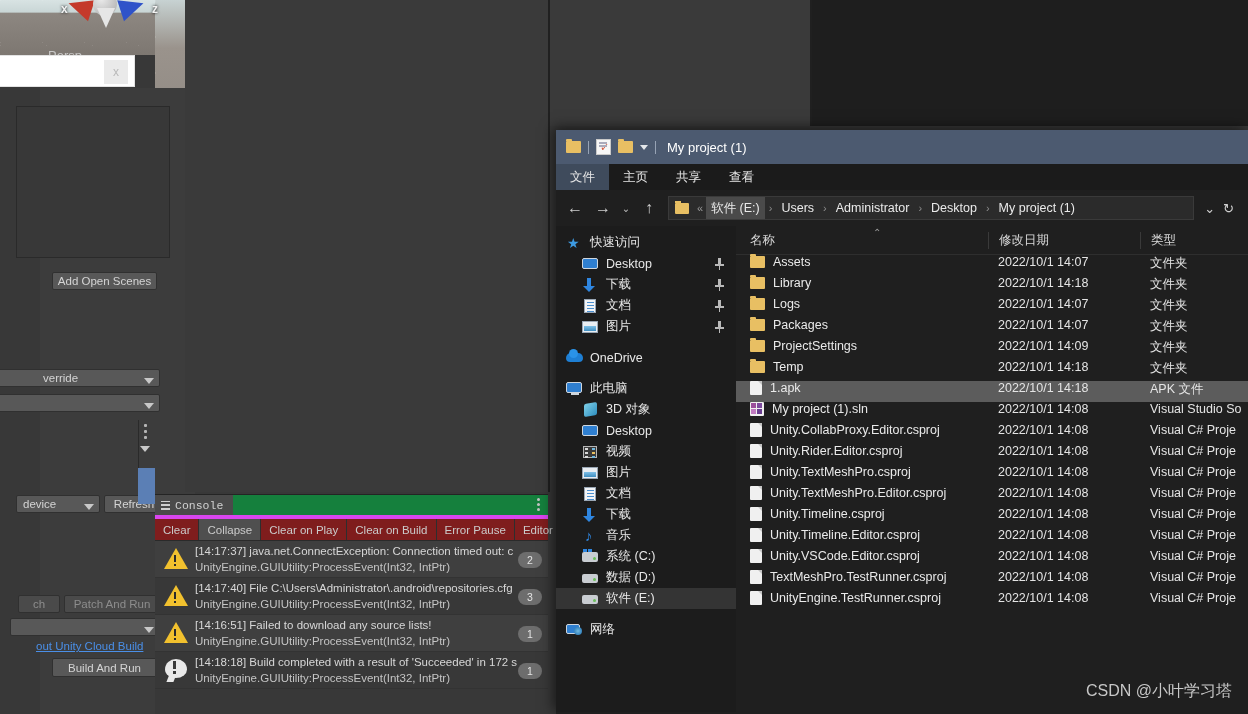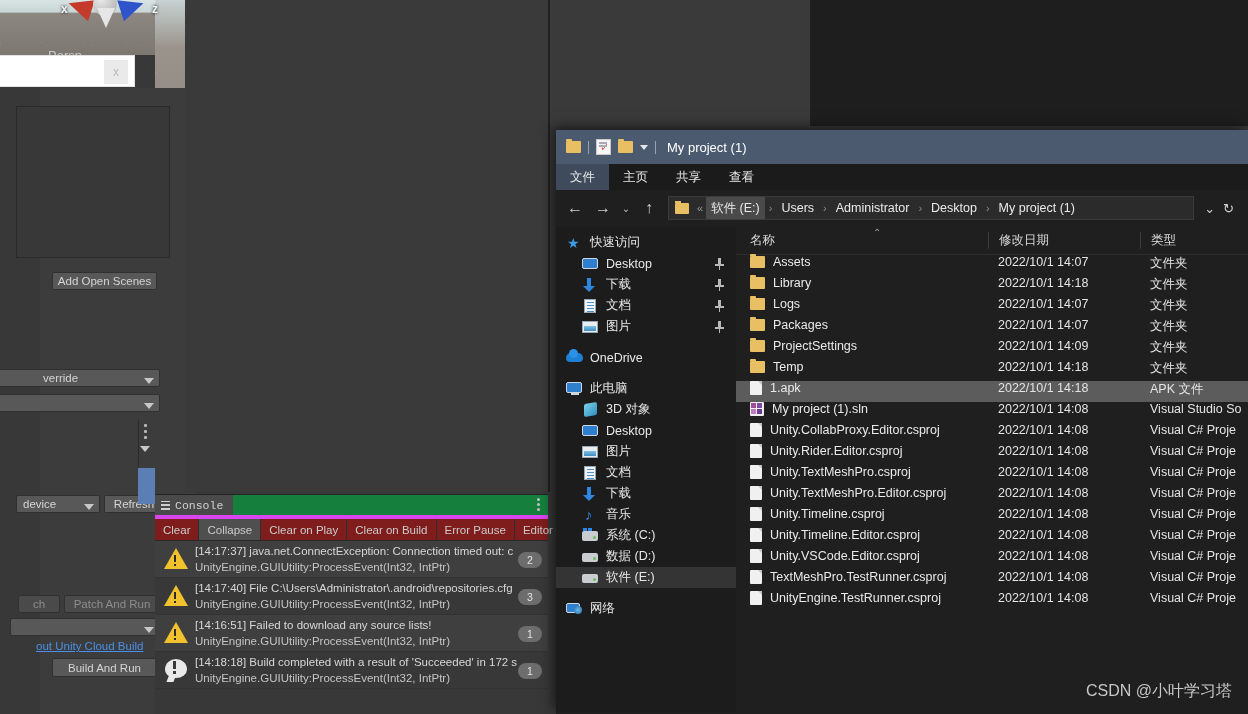--- a/index.html
+++ b/index.html
@@ -495,20 +495,26 @@
         <span class="lbl">3D 对象</span>
       </div>
       <div class="nv ind">
         <span class="ic">
             <i class="i-mon"></i>
           </span>
         <span class="lbl">Desktop</span>
       </div>
       <div class="nv ind">
         <span class="ic">
+            <i class="i-vid"></i>
+          </span>
+        <span class="lbl">视频</span>
+      </div>
+      <div class="nv ind">
+        <span class="ic">
             <i class="i-pic"></i>
           </span>
         <span class="lbl">图片</span>
       </div>
       <div class="nv ind">
         <span class="ic">
             <i class="i-doc"></i>
           </span>
         <span class="lbl">文档</span>
       </div>

